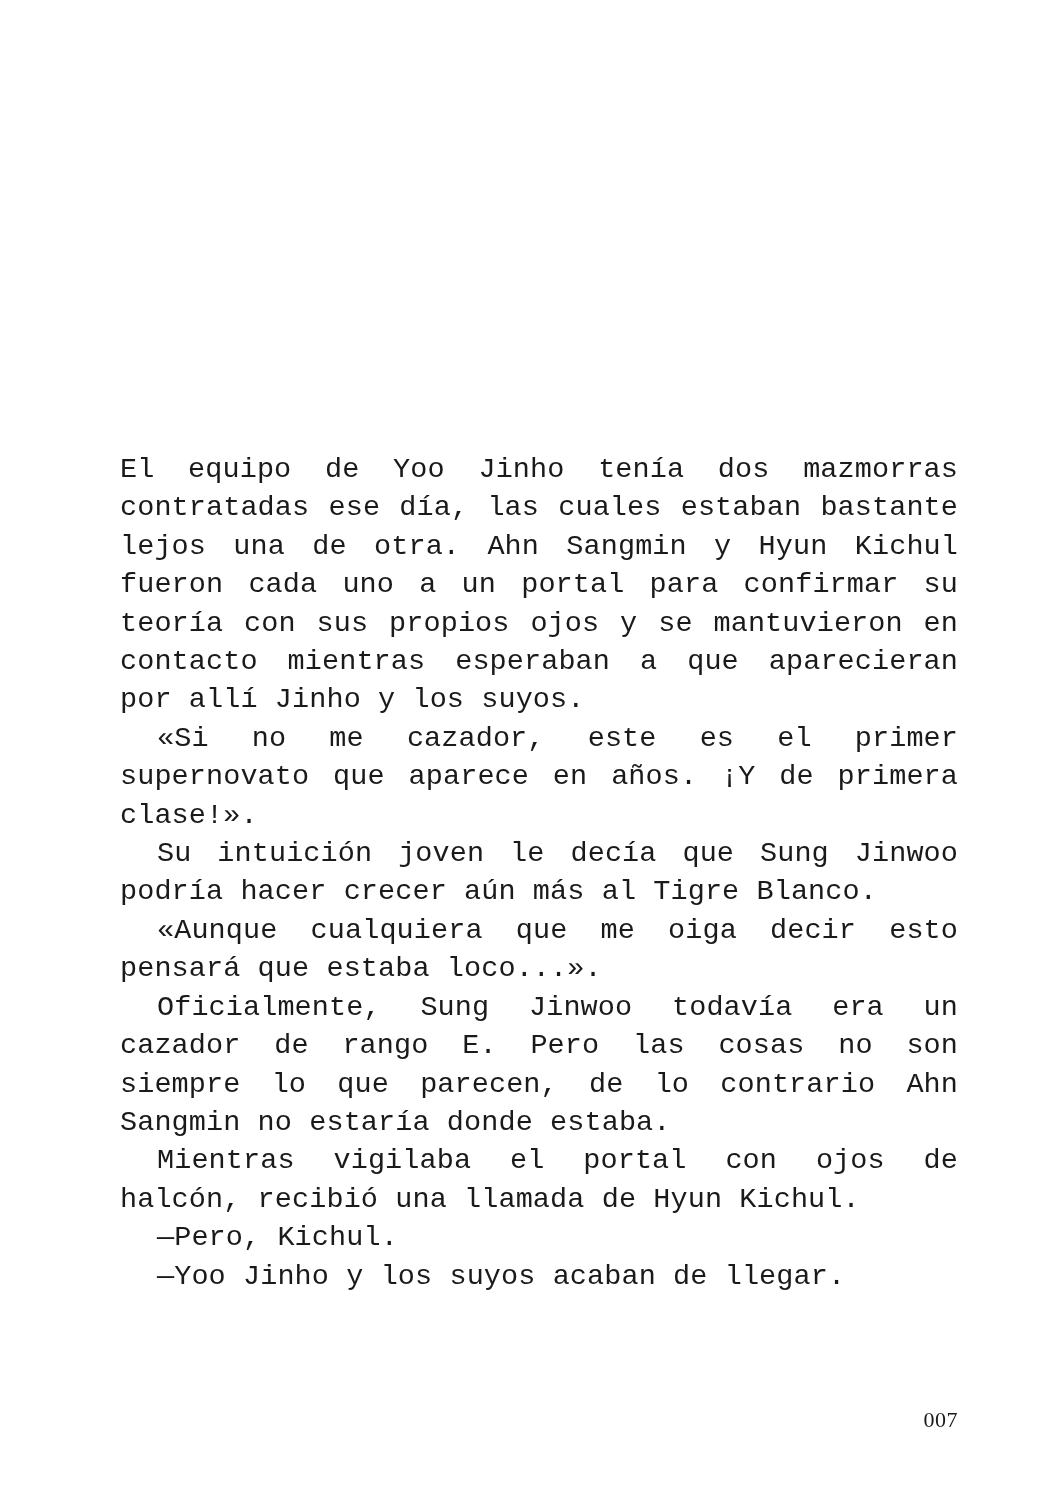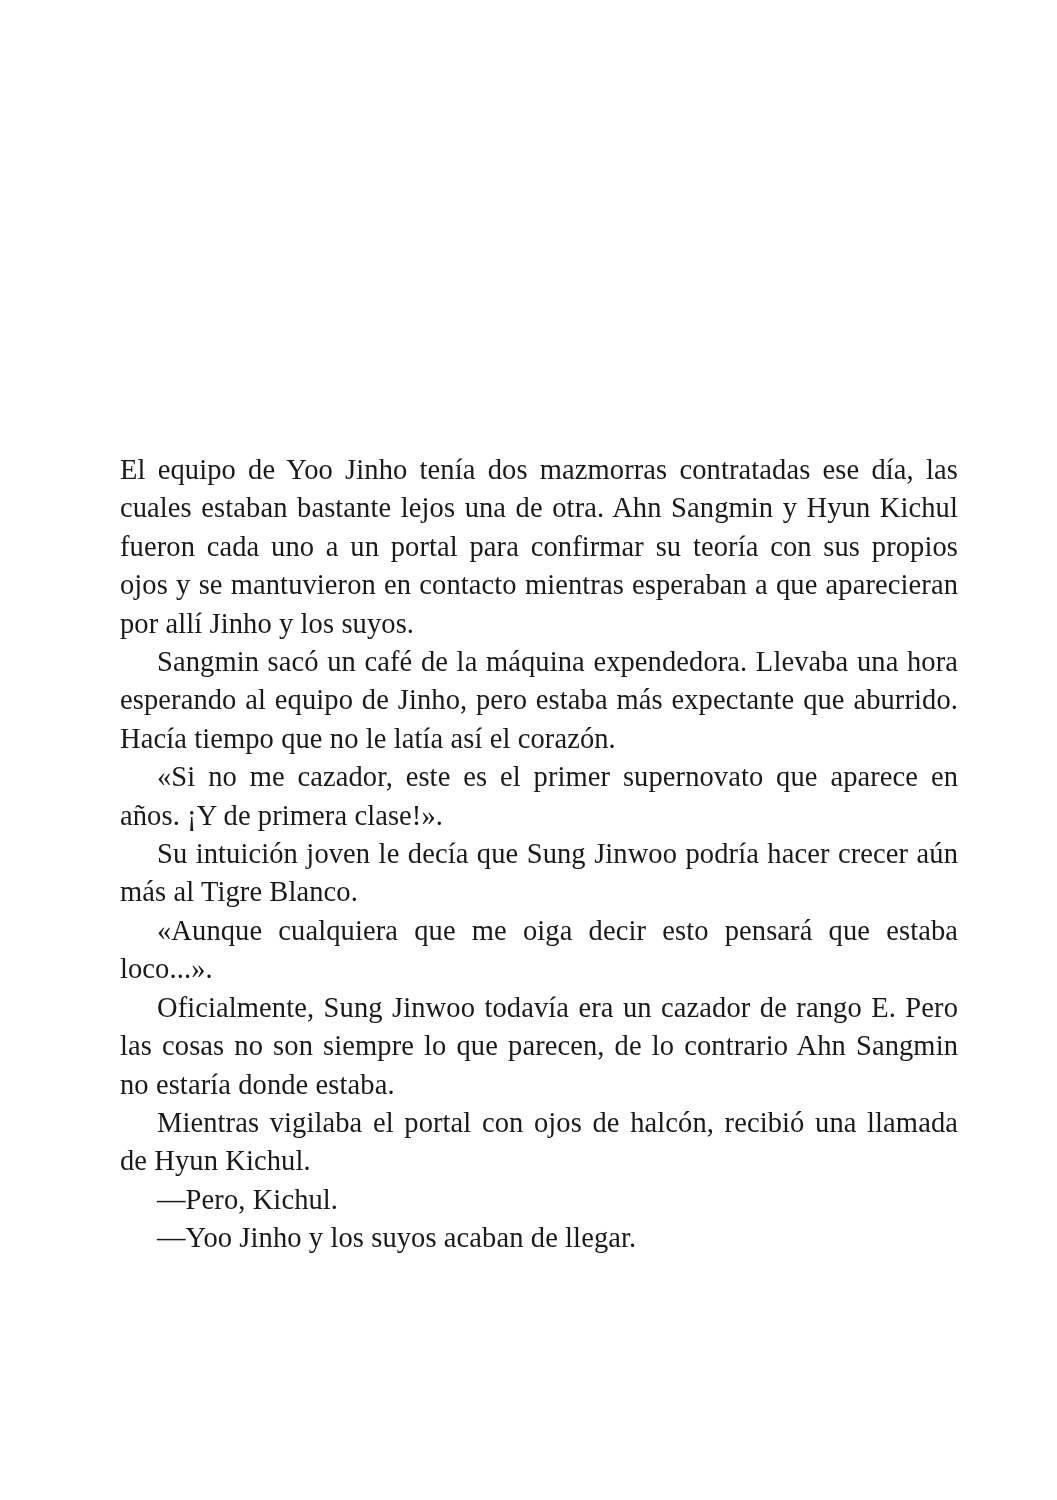--- a/index.html
+++ b/index.html
@@ -29,20 +29,21 @@
     line-height: 38.4px;
     text-align: justify;
     text-justify: inter-word;
     hyphens: auto;
     -webkit-hyphens: auto;
     letter-spacing: 0.1px;
   }
   .text-block p {
     margin: 0;
     padding: 0;
+    font-family: Liberation Mono, monospace;
   }
   .text-block p.indent {
     text-indent: 37px;
   }
   .page-number {
     position: absolute;
     left: 120px;
     top: 1406px;
     width: 838px;
     text-align: right;
@@ -51,24 +52,24 @@
     letter-spacing: 0.5px;
   }
 </style>
 </head>
 <body style="color: rgb(26, 26, 26); background: rgb(255, 255, 255);">
 
 <div class="page">
 
   <div class="text-block" id="paragraphs">
       <p>El equipo de Yoo Jinho tenía dos mazmorras contratadas ese día, las cuales estaban bastante lejos una de otra. Ahn Sangmin y Hyun Kichul fueron cada uno a un portal para confirmar su teoría con sus propios ojos y se mantuvieron en contacto mientras esperaban a que aparecieran por allí Jinho y los suyos.</p>
-      <p class="indent">Sangmin sacó un café de la máquina expendedora. Llevaba una hora esperando al equipo de Jinho, pero estaba más expectante que aburrido. Hacía tiempo que no le latía así el corazón.</p>
       <p class="indent">«Si no me cazador, este es el primer supernovato que aparece en años. ¡Y de primera clase!».</p>
       <p class="indent">Su intuición joven le decía que Sung Jinwoo podría hacer crecer aún más al Tigre Blanco.</p>
       <p class="indent">«Aunque cualquiera que me oiga decir esto pensará que estaba loco...».</p>
       <p class="indent">Oficialmente, Sung Jinwoo todavía era un cazador de rango E. Pero las cosas no son siempre lo que parecen, de lo contrario Ahn Sangmin no estaría donde estaba.</p>
       <p class="indent">Mientras vigilaba el portal con ojos de halcón, recibió una llamada de Hyun Kichul.</p>
       <p class="indent">—Pero, Kichul.</p>
       <p class="indent">—Yoo Jinho y los suyos acaban de llegar.</p>
     </div>
 
+  <div class="page-number">007</div>
 
 </div>
 
 </body></html>

